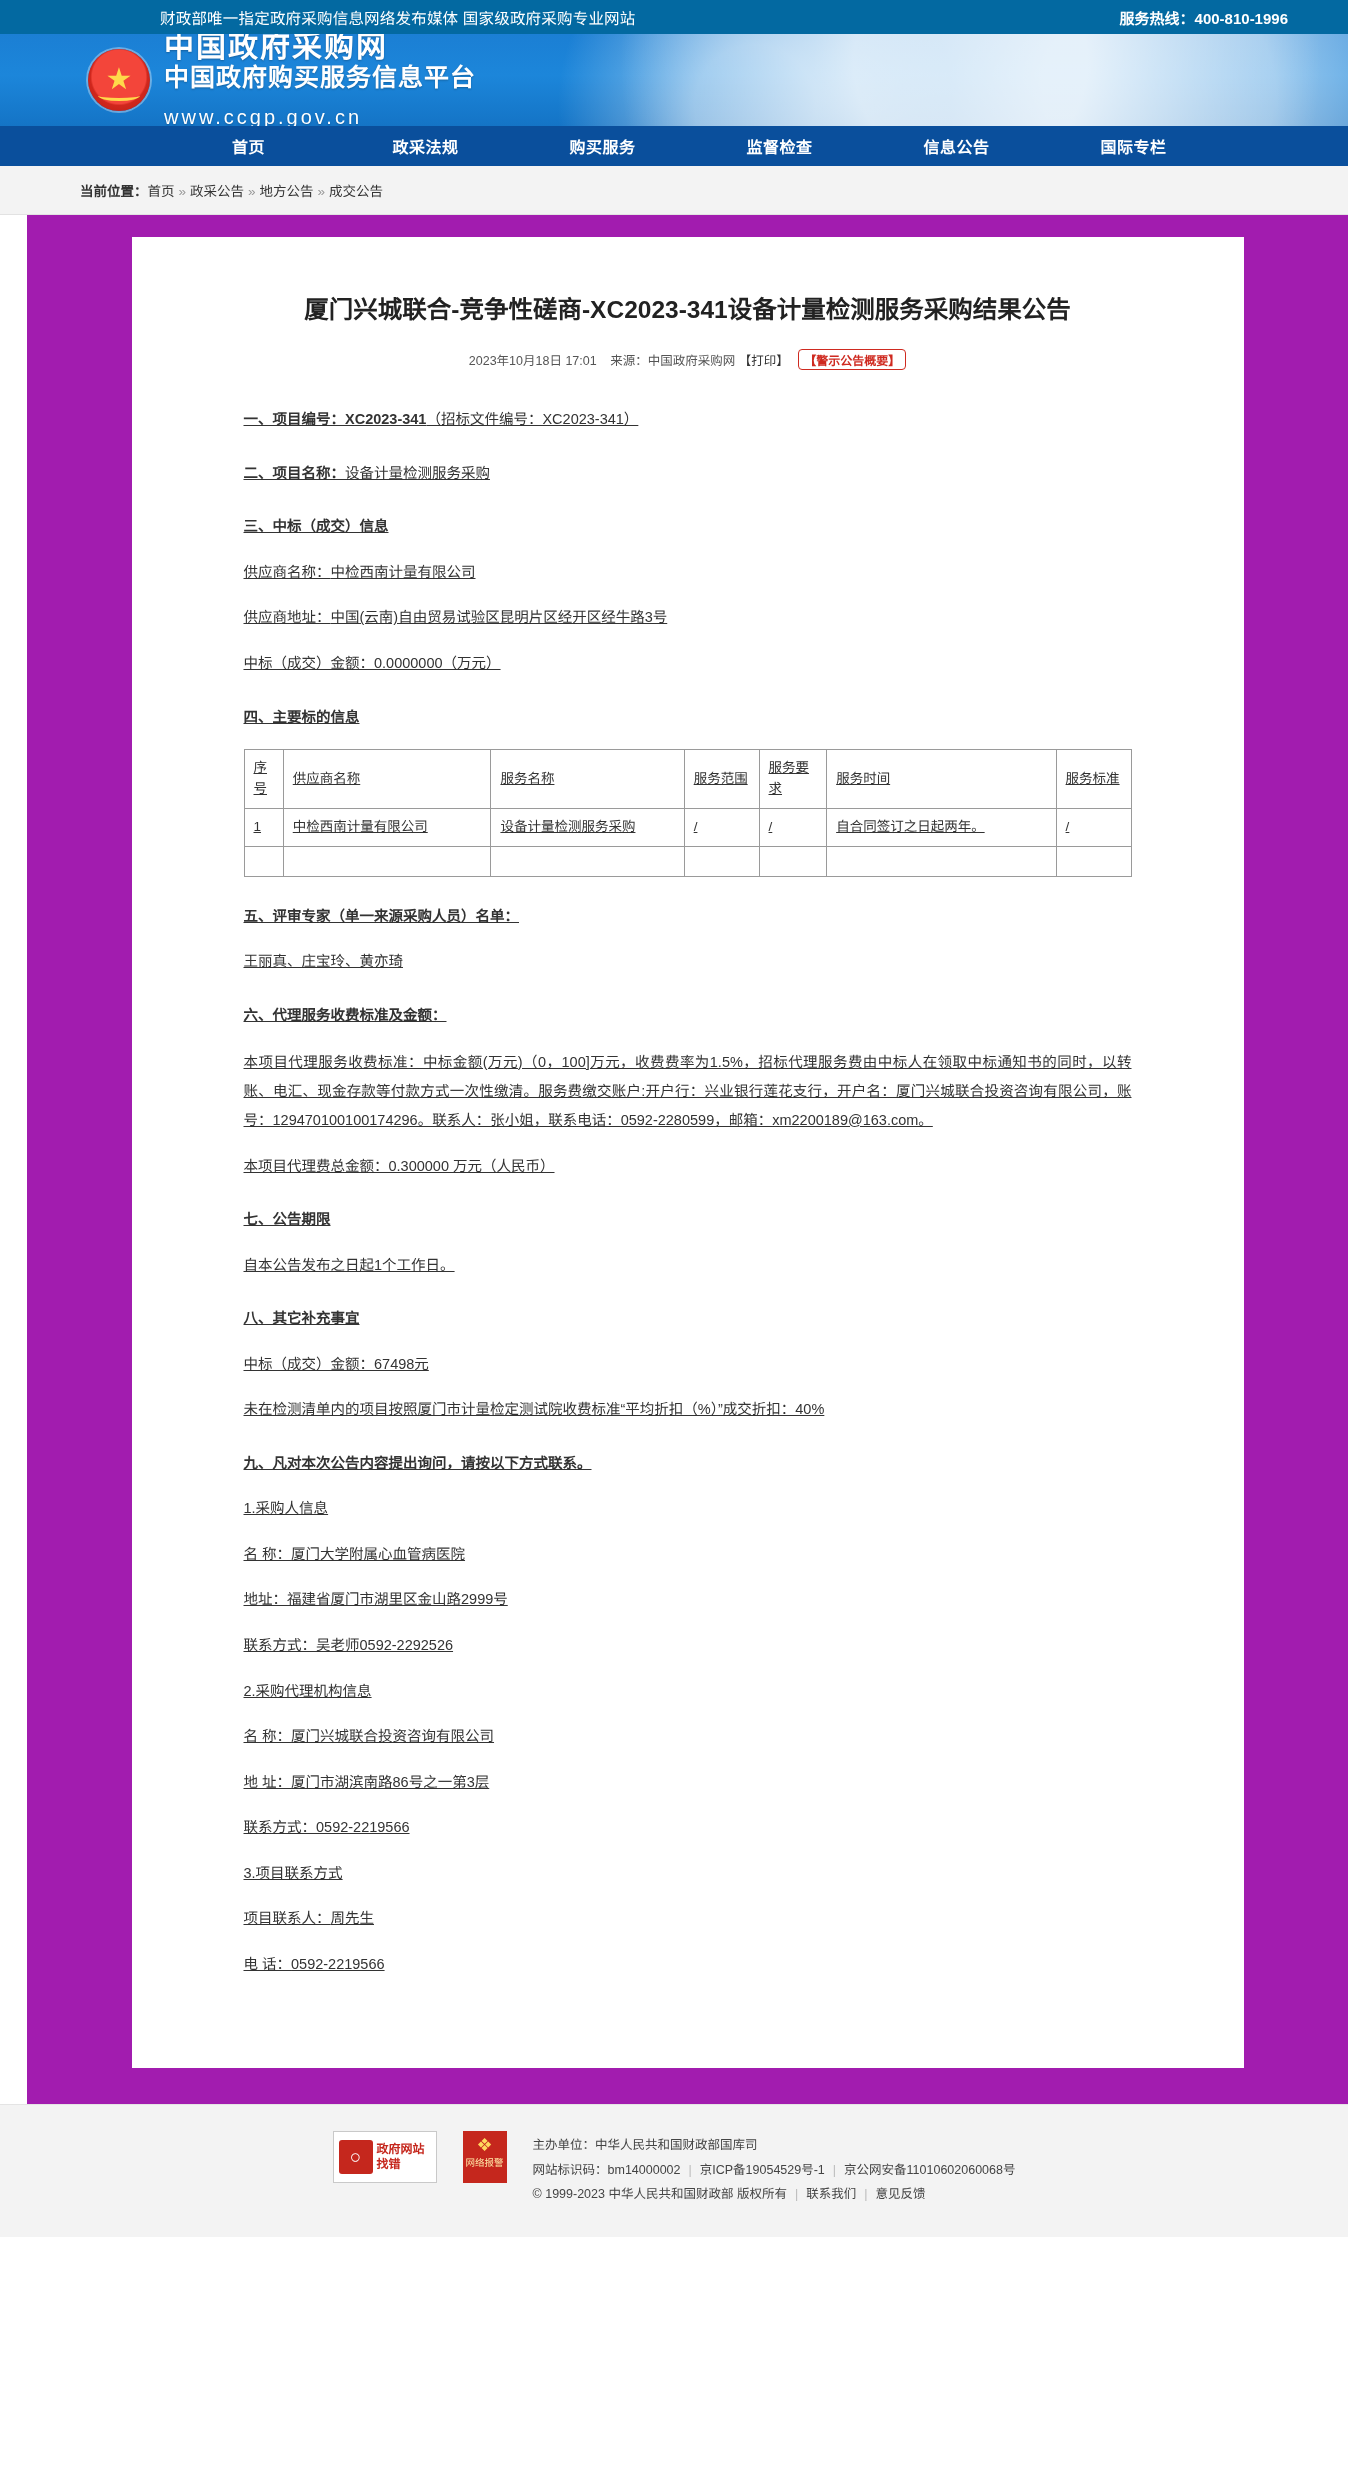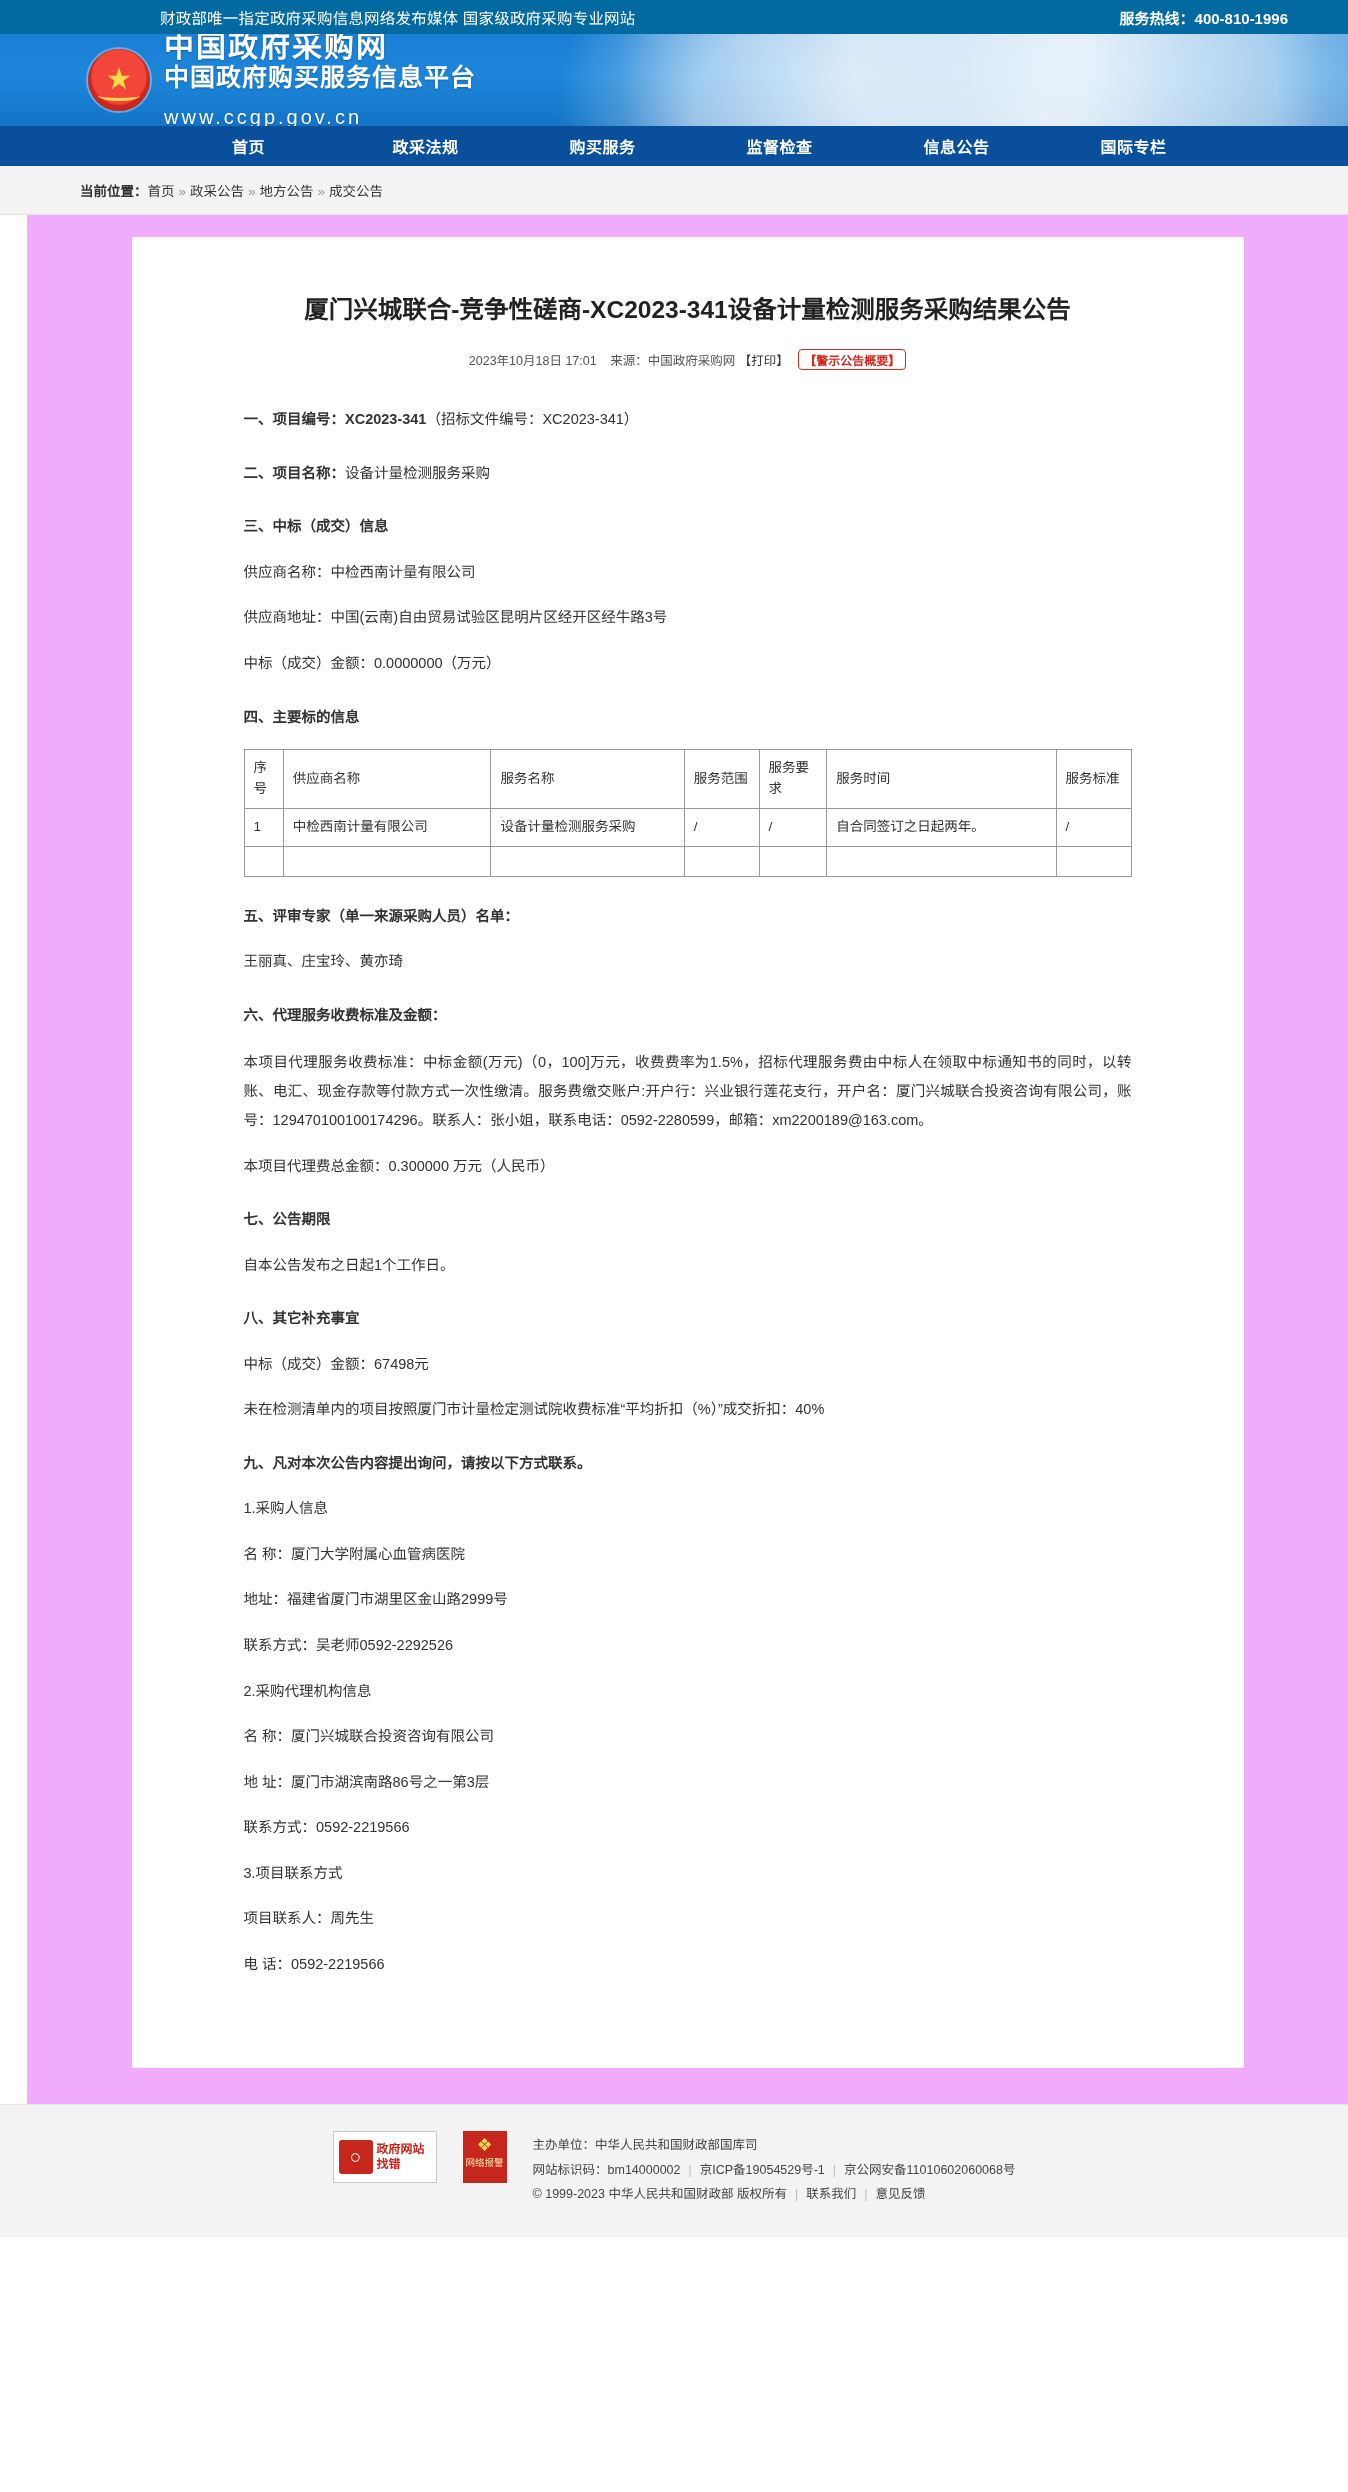--- a/index.html
+++ b/index.html
@@ -104,21 +104,21 @@
     padding: 14px 0 14px 80px;
     font-size: 13.5px;
     color: #333333;
   }
   .crumb b { font-weight: bold; }
   .crumb a { color: #333333; text-decoration: none; }
   .crumb .sep { color: #999999; margin: 0 4px; }
 
   
   .page {
-    background: #f0abfc;
+    background: #a21caf;
     padding: 22px 0 36px 0;
     margin-left: 27px;
   }
   .paper {
     width: 1112px;
     margin: 0 auto;
     background: #ffffff;
     padding: 38px 70px 90px 70px;
     min-height: 1250px;
   }
@@ -146,20 +146,21 @@
     margin-left: 6px;
     font-size: 12px;
     border-radius: 4px;
   }
 
   .content {
     margin: 36px 42px 0 42px;
     color: #333333;
     font-size: 14.5px;
     line-height: 1.9;
+    text-decoration: underline;
   }
   .content .h { font-weight: bold; margin: 26px 0 0 0; }
   .content .h.first { margin-top: 0; }
   .content .p { margin: 18px 0 0 0; }
   .content .num { font-weight: bold; }
   .content .justify { text-align: justify; line-height: 2.0; }
   .content .experts { margin-top: 18px; }
 
   
   table.bid {

